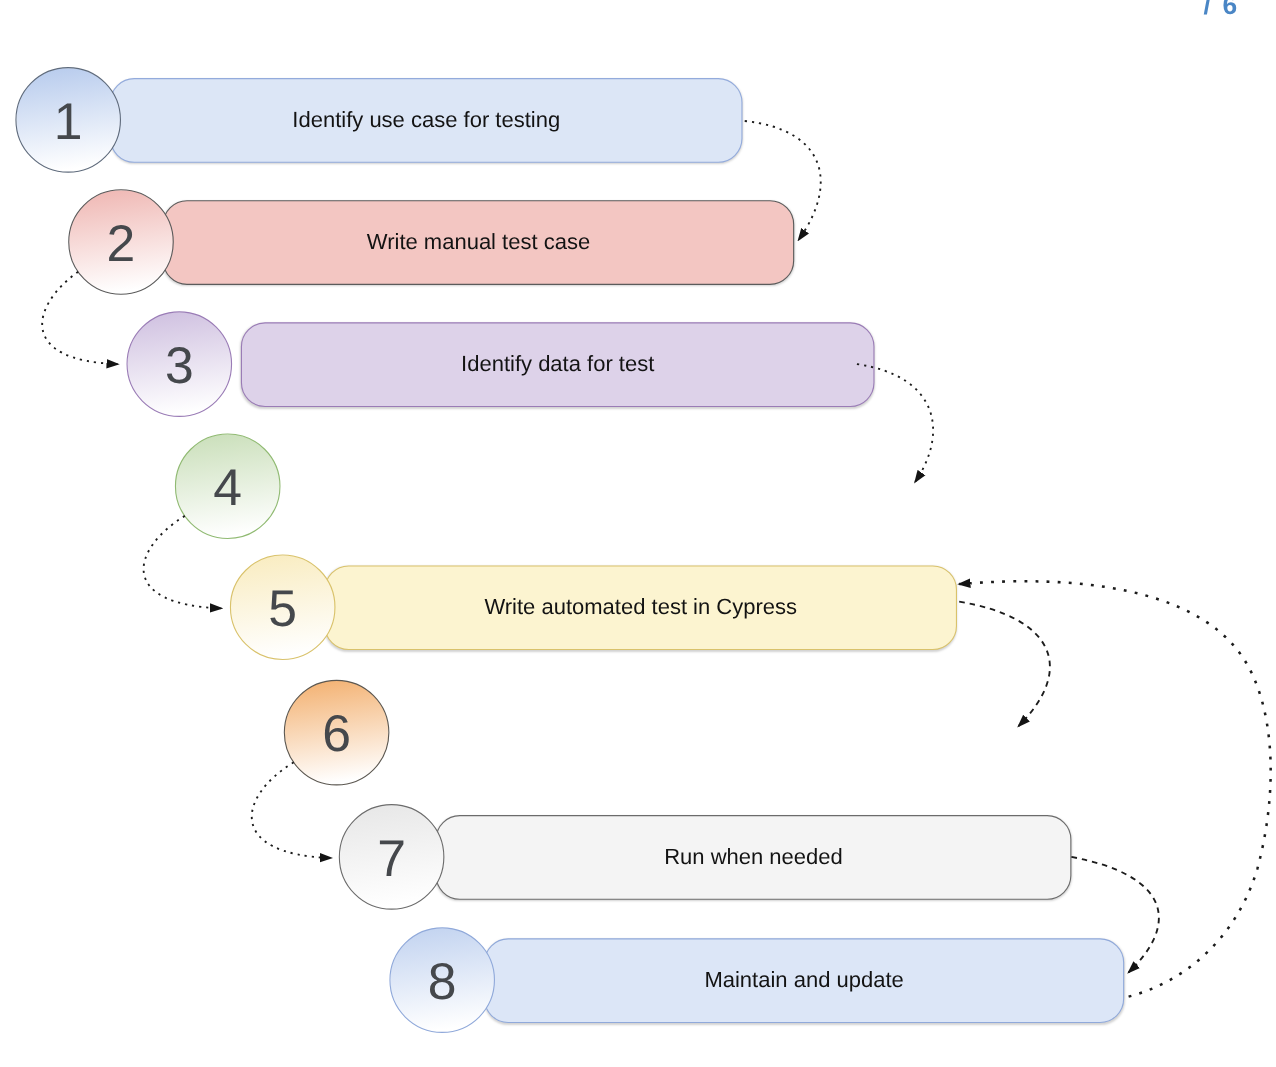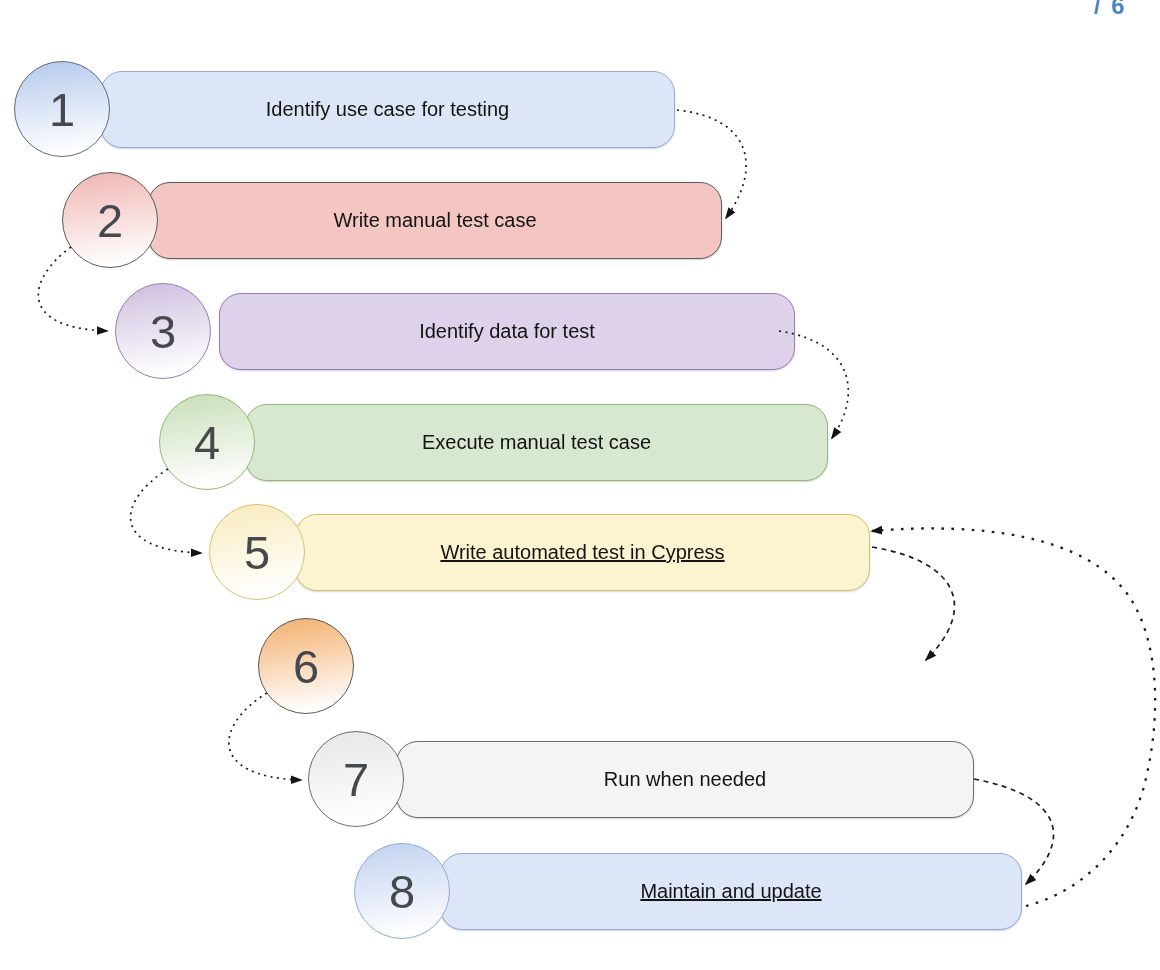--- a/index.html
+++ b/index.html
@@ -27,24 +27,24 @@
     border:1.7px solid var(--border);
     background:var(--fill);
     box-shadow:0 1px 2px rgba(0,0,0,0.18);
     display:flex; align-items:center; justify-content:center;
     font-size:20px; color:#131313; z-index:1;
   }
   .s1 { top:71px; }  .s1 .circle{ left:14px; }  .s1 .pill{ left:100px; width:575px; }
   .s2 { top:182px; } .s2 .circle{ left:62px; }  .s2 .pill{ left:148px; width:574px; }
   .s3 { top:293px; } .s3 .circle{ left:115px; } .s3 .pill{ left:219px; width:576px; }
   .s4 { top:404px; } .s4 .circle{ left:159px; } .s4 .pill{ left:245px; width:583px; }
-  .s5 { top:514px; } .s5 .circle{ left:209px; } .s5 .pill{ left:295px; width:575px;text-decoration:underline; }
+  .s5 { top:514px; } .s5 .circle{ left:209px; } .s5 .pill{ left:295px; width:575px; }
   .s6 { top:628px; } .s6 .circle{ left:258px; } .s6 .pill{ left:344px; width:581px; }
   .s7 { top:741px; } .s7 .circle{ left:308px; } .s7 .pill{ left:396px; width:578px; }
-  .s8 { top:853px; } .s8 .circle{ left:354px; } .s8 .pill{ left:440px; width:582px;text-decoration:underline; }
+  .s8 { top:853px; } .s8 .circle{ left:354px; } .s8 .pill{ left:440px; width:582px; }
   svg.arrows {
     position:absolute; top:0; left:0; z-index:3; pointer-events:none;
   }
   .dots   { fill:none; stroke-width:1.7; stroke-dasharray:2 4.5; }
   .dashes { fill:none; stroke-width:1.7; stroke-dasharray:5 4.5; }
   .bigdots{ fill:none; stroke-width:2.3; stroke-dasharray:2.6 7.5; }
 </style>
 </head>
 <body>
 
@@ -73,23 +73,20 @@
     <span>3</span>
   </div>
   <div class="pill">
     <span>Identify data for test</span>
   </div>
 </div>
 
 <div class="step s4" style="--fill: #d8e7cf; --border: #90ba72; --ctop: #cadfba; --cborder: #90ba72;">
   <div class="circle">
     <span>4</span>
-  </div>
-  <div class="pill">
-    <span>Execute manual test case</span>
   </div>
 </div>
 
 <div class="step s5" style="--fill: #fcf4d0; --border: #d9c26b; --ctop: #f9ecc0; --cborder: #d9c26b;">
   <div class="circle">
     <span>5</span>
   </div>
   <div class="pill">
     <span>Write automated test in Cypress</span>
   </div>

